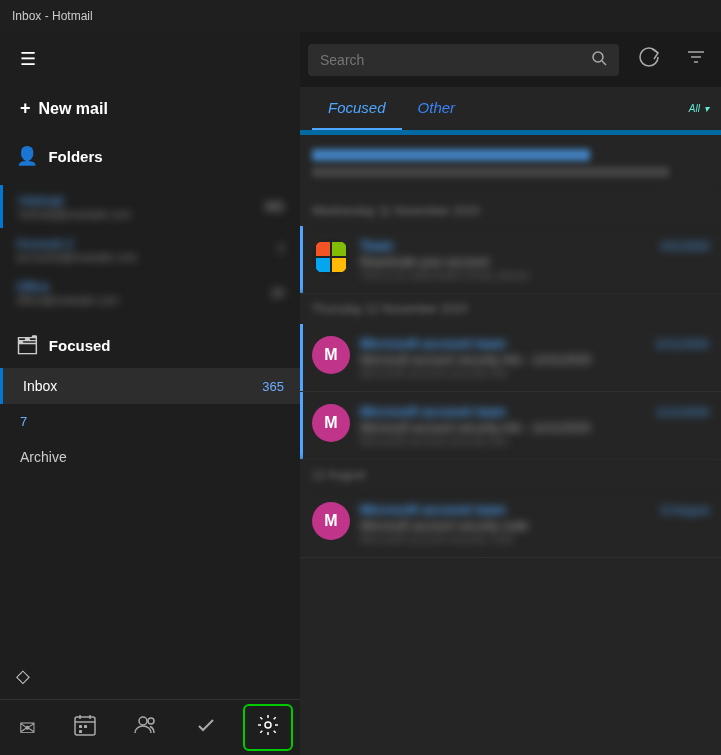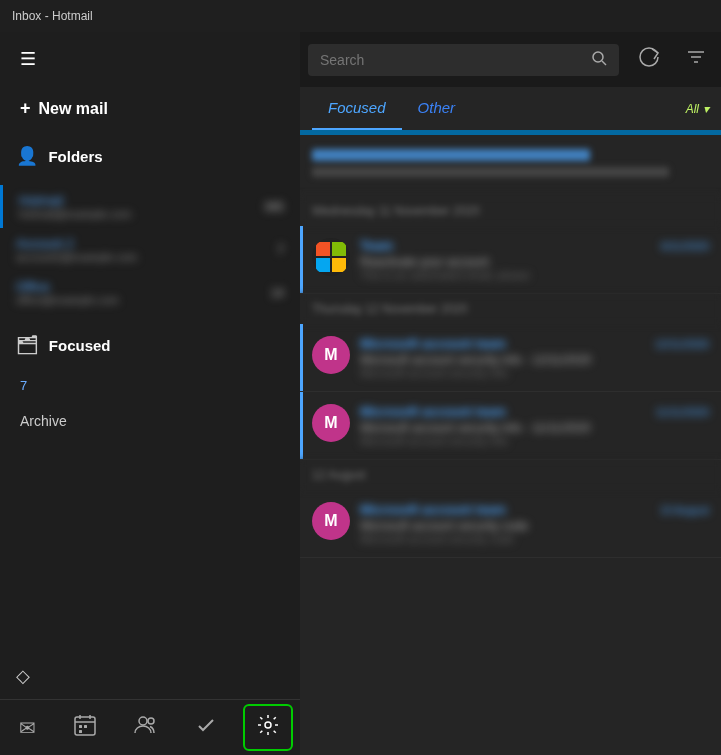--- a/index.html
+++ b/index.html
@@ -313,22 +313,22 @@
     .tab.active {
       color: #4da6ff;
       border-bottom: 2px solid #4da6ff;
     }
 
     .tab-filter {
       margin-left: auto;
       display: flex;
       align-items: center;
       gap: 4px;
-      color: #bef264;
-      font-size: 12px;
+      color: #5eead4;
+      font-size: 10px;
       cursor: pointer;
     }
 
     
     .email-list {
       flex: 1;
       overflow-y: auto;
       overflow-x: hidden;
     }
 
@@ -523,20 +523,24 @@
     </div>
 
     <div class="folders-section">
       <div class="folders-header">
         <span class="folder-icon">🗂</span>
         <span>Focused</span>
       </div>
     </div>
 
     <div class="folder-list">
+      <div class="folder-item active">
+        <span class="folder-name">Inbox</span>
+        <span class="folder-count">365</span>
+      </div>
       <div class="folder-item">
         <span class="folder-count">7</span>
       </div>
       <div class="folder-item">
         <span class="folder-name">Archive</span>
       </div>
     </div>
 
     <div class="premium-banner">
       <span class="diamond-icon">◇</span>

